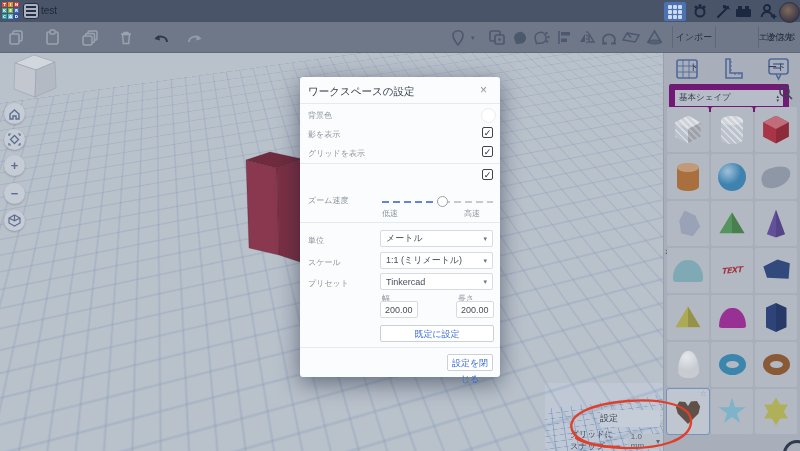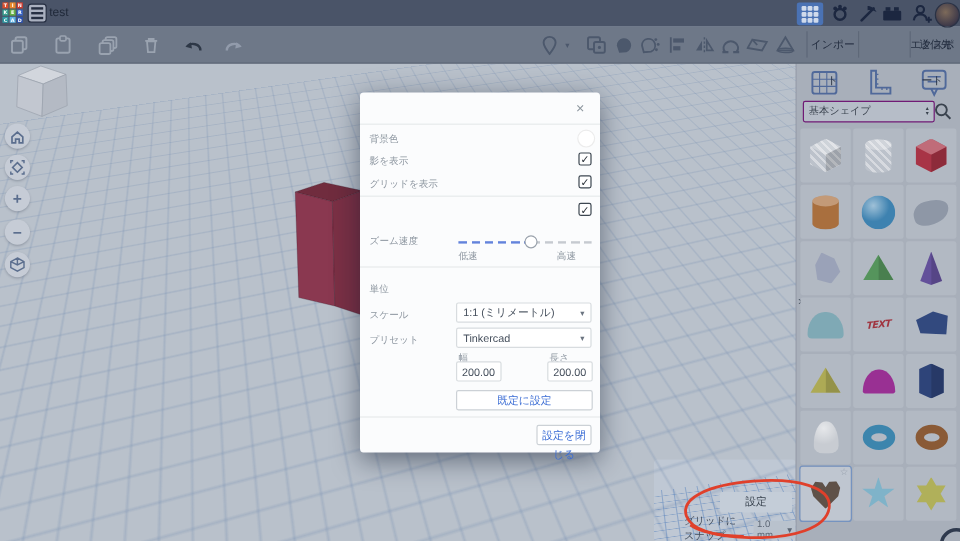--- a/index.html
+++ b/index.html
@@ -36,29 +36,29 @@
   #grid-patch div{position:absolute;left:-140px;top:-60px;width:500px;height:300px;
     background-image:repeating-linear-gradient(0deg,rgba(95,135,190,.55) 0 1px,transparent 1px 12px),
                      repeating-linear-gradient(90deg,rgba(95,135,190,.55) 0 1px,transparent 1px 12px);
     transform:perspective(420px) rotateX(50deg) rotateZ(-14deg);}
   #viewcube{position:absolute;left:8px;top:1px;}
   .navbtn{position:absolute;left:4px;width:21px;height:21px;border-radius:50%;background:#c6ccd6;
           box-shadow:0 1px 2px rgba(30,40,60,.25);display:flex;align-items:center;justify-content:center;
           color:#5b6e8e;font-size:13px;font-weight:700;}
   #redbox{position:absolute;left:240px;top:93px;}
   #gset-btn{position:absolute;left:600px;top:358px;width:60px;height:17px;background:#c4cdd8;border-radius:2px;
-            font-size:9px;color:#39434f;text-align:center;line-height:17px;}
+            font-size:9px;color:#39434f;text-align:left;line-height:17px;}
   #snap-row{position:absolute;left:570px;top:381px;height:16px;display:flex;align-items:center;}
   #snap-label{font-size:8.5px;color:#434d5c;}
   #snap-select{margin-left:6px;width:44px;height:15px;background:#b9c2cd;border-radius:2px;display:flex;
                align-items:center;justify-content:space-between;padding:0 3px;font-size:8px;color:#5d6775;}
   
   #panel{position:absolute;left:663px;top:52px;width:137px;height:399px;background:#a8afba;z-index:8;border-left:1px solid #99a0ac;}
   #panel-icons{position:absolute;left:0;top:3px;width:137px;height:28px;display:flex;justify-content:space-around;align-items:center;}
-  #cat-select{position:absolute;left:5px;top:32px;width:100px;height:16px;background:#b6bdc8;border:1px solid #701a75;
+  #cat-select{position:absolute;left:5px;top:32px;width:100px;height:16px;background:#b6bdc8;border:6px solid #701a75;
               border-radius:2px;display:flex;align-items:center;font-size:8.5px;color:#39424e;padding:0 4px;}
   #cat-sorter{margin-left:auto;display:flex;flex-direction:column;line-height:4px;font-size:5px;color:#39424e;}
   #search-btn{position:absolute;left:114px;top:33px;}
   #collapse{position:absolute;left:1px;top:193px;font-size:11px;color:#4b5564;}
   #shape-grid{position:absolute;left:3px;top:55px;width:132px;display:grid;
               grid-template-columns:repeat(3,42px);grid-auto-rows:45px;gap:2px;}
   .tile{background:#b2b9c3;border-radius:2px;display:flex;align-items:center;justify-content:center;position:relative;}
   .tile.selected{background:#bfc6d0;outline:1px solid #7593c0;}
   .tile.selected::after{content:"☆";position:absolute;right:2px;top:0px;font-size:8px;color:#9aa3b0;}
   
@@ -388,20 +388,21 @@
         <div class="tile">
           <div class="shp star5" style="--c: #7fb3c9;"></div>
         </div>
         <div class="tile">
           <div class="shp star6" style="--c: #b0b05a;"></div>
         </div>
       </div>
   </div>
 
   <div id="dialog">
+    <div id="dlg-title">ワークスペースの設定</div>
     <div id="dlg-close">×</div>
     <div class="dlg-hr" style="top:26px"></div>
 
     <div class="dlg-label" style="top:33px">背景色</div>
     <div id="swatch" style="background:#ffffff"></div>
 
     <div class="dlg-label" style="top:52px">影を表示</div>
     <div class="chk" style="top:50px">✓</div>
 
     <div class="dlg-label" style="top:71px">グリッドを表示</div>
@@ -416,20 +417,24 @@
       <div id="sl-active" style="width: 55%;"></div>
       <div id="sl-rest" style="width: 45%;"></div>
       <div id="sl-handle" style="left: 55%;"></div>
     </div>
     <div class="dlg-label" style="left:82px;top:131px">低速</div>
     <div class="dlg-label" style="left:164px;top:131px">高速</div>
 
     <div class="dlg-hr" style="top:145px"></div>
 
     <div class="dlg-label" style="top:158px">単位</div>
+    <div class="dlg-select" style="top:153px">
+      <span>メートル</span>
+      <span class="car">▾</span>
+    </div>
 
     <div class="dlg-label" style="top:180px">スケール</div>
     <div class="dlg-select" style="top:175px">
       <span>1:1 (ミリメートル)</span>
       <span class="car">▾</span>
     </div>
 
     <div class="dlg-label" style="top:201px">プリセット</div>
     <div class="dlg-select" style="top:196px">
       <span>Tinkercad</span>

